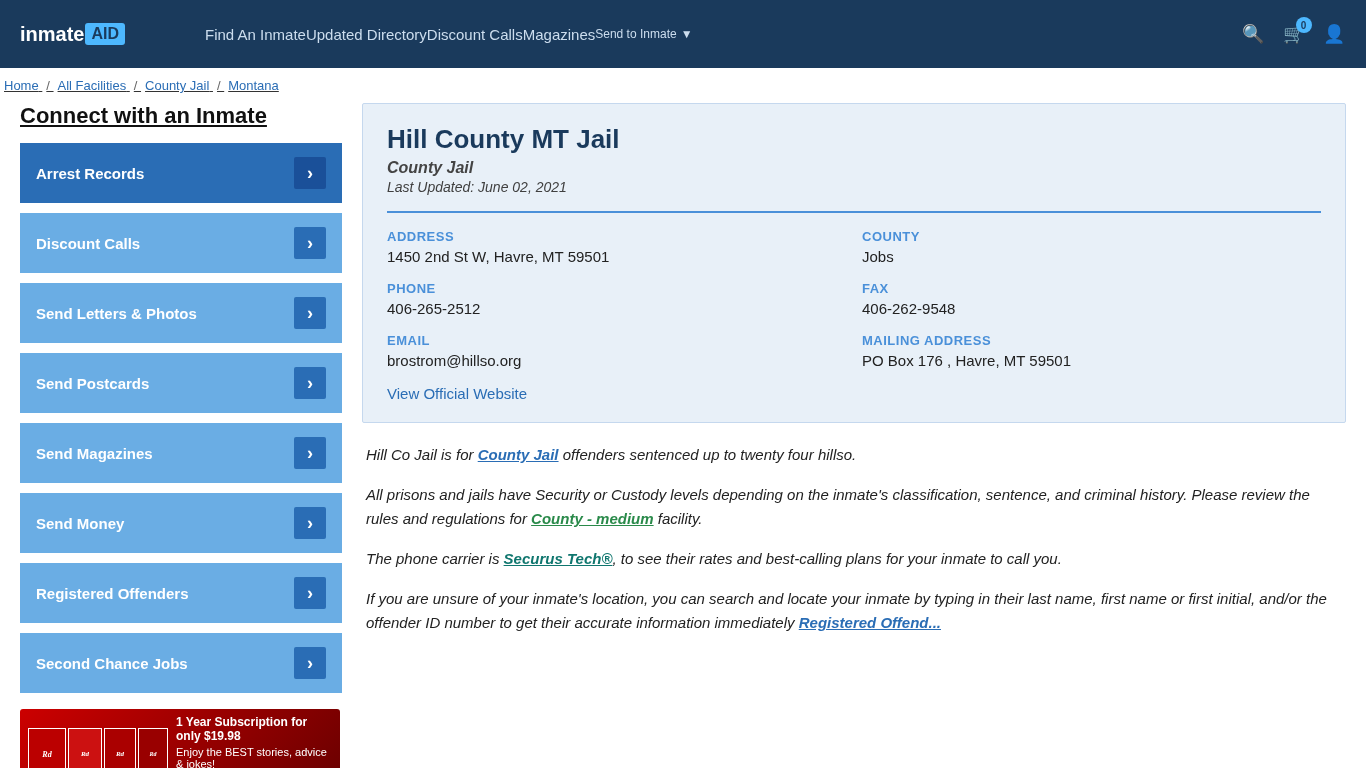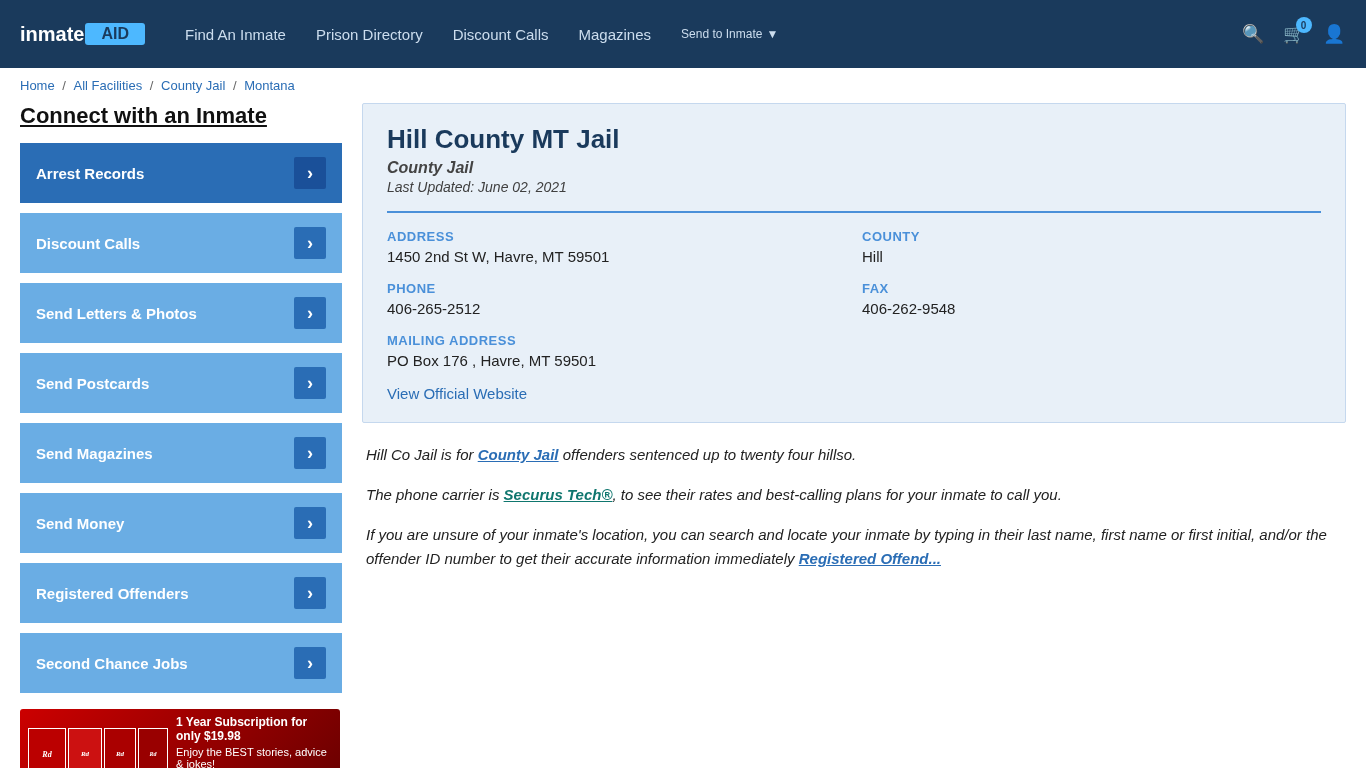--- a/index.html
+++ b/index.html
@@ -16,21 +16,21 @@
     }
     .logo-area {
       display: flex;
       align-items: center;
       margin-right: 40px;
     }
     nav {
       display: flex;
       align-items: center;
       flex: 1;
-      gap: 30px;
+      margin-left: 40px;
     }
     nav a {
       color: #cde;
       text-decoration: none;
       font-size: 15px;
       white-space: nowrap;
     }
     .nav-send-to-inmate {
       display: flex;
       align-items: center;
@@ -61,22 +61,23 @@
       width: 16px;
       height: 16px;
       display: flex;
       align-items: center;
       justify-content: center;
       font-weight: bold;
     }
 
     
     .breadcrumb {
-      padding: 10px 20px;
+      padding: 10px 4px;
       font-size: 13px;
+      text-decoration: underline;
     }
     .breadcrumb a { color: #2a6db5; text-decoration: none; }
     .breadcrumb span { color: #666; margin: 0 4px; }
 
     
     .main-content {
       display: flex;
       padding: 0 20px 20px 20px;
       gap: 20px;
       max-width: 1366px;
@@ -245,25 +246,25 @@
       font-weight: bold;
       font-style: italic;
     }
   </style>
 </head>
 <body>
 
 <header>
   <div class="logo-area">
     <span style="color:#fff;font-size:20px;font-weight:bold;font-family:Arial;">inmate</span>
-    <span style="background:#4db8ff;color:#1a3a5c;font-weight:bold;font-size:16px;padding:2px 16px;border-radius:3px;margin-left:1px;">AID</span>
+    <span style="background:#4db8ff;color:#1a3a5c;font-weight:bold;font-size:16px;padding:2px 6px;border-radius:3px;margin-left:1px;">AID</span>
   </div>
   <nav>
     <a>Find An Inmate</a>
-    <a>Prison Directory</a>
+    <a>Updated Directory</a>
     <a>Discount Calls</a>
     <a>Magazines</a>
     <div class="nav-send-to-inmate">
       <a style="color:#cde;text-decoration:none;font-size:12px;">Send to Inmate</a>
       <span style="color:#cde;font-size:12px;">▼</span>
     </div>
   </nav>
   <div class="header-icons">
     <button class="header-icon-btn">
       <span>🔍</span>
@@ -353,42 +354,49 @@
       <p class="facility-type">County Jail</p>
       <p class="facility-updated">Last Updated: June 02, 2021</p>
 
       <div class="facility-details">
         <div class="detail-group">
           <div class="detail-label">ADDRESS</div>
           <div class="detail-value">1450 2nd St W, Havre, MT 59501</div>
         </div>
         <div class="detail-group">
           <div class="detail-label">COUNTY</div>
-          <div class="detail-value">Hill</div>
+          <div class="detail-value">Jobs</div>
         </div>
         <div class="detail-group">
           <div class="detail-label">PHONE</div>
           <div class="detail-value">406-265-2512</div>
         </div>
         <div class="detail-group">
           <div class="detail-label">FAX</div>
           <div class="detail-value">406-262-9548</div>
+        </div>
+        <div class="detail-group">
+          <div class="detail-label">EMAIL</div>
+          <div class="detail-value">brostrom@hillso.org</div>
         </div>
         <div class="detail-group">
           <div class="detail-label">MAILING ADDRESS</div>
           <div class="detail-value">PO Box 176 , Havre, MT 59501</div>
         </div>
       </div>
 
       <a class="view-website" href="#">View Official Website</a>
     </div>
 
     <div class="description">
       <p>
         <span>Hill Co Jail is for </span><a href="#" class="highlight-blue">County Jail</a><span> offenders sentenced up to twenty four hillso.</span>
+      </p>
+      <p>
+        <span>All prisons and jails have Security or Custody levels depending on the inmate's classification, sentence, and criminal history. Please review the rules and regulations for </span><a href="#" class="highlight-green">County - medium</a><span> facility.</span>
       </p>
       <p>
         <span>The phone carrier is </span><a href="#" class="highlight-red">Securus Tech®</a><span>, to see their rates and best-calling plans for your inmate to call you.</span>
       </p>
       <p>
         <span>If you are unsure of your inmate's location, you can search and locate your inmate by typing in their last name, first name or first initial, and/or the offender ID number to get their accurate information immediately</span>
         <a href="#" class="highlight-blue">Registered Offend...</a>
       </p>
     </div>
   </div>

